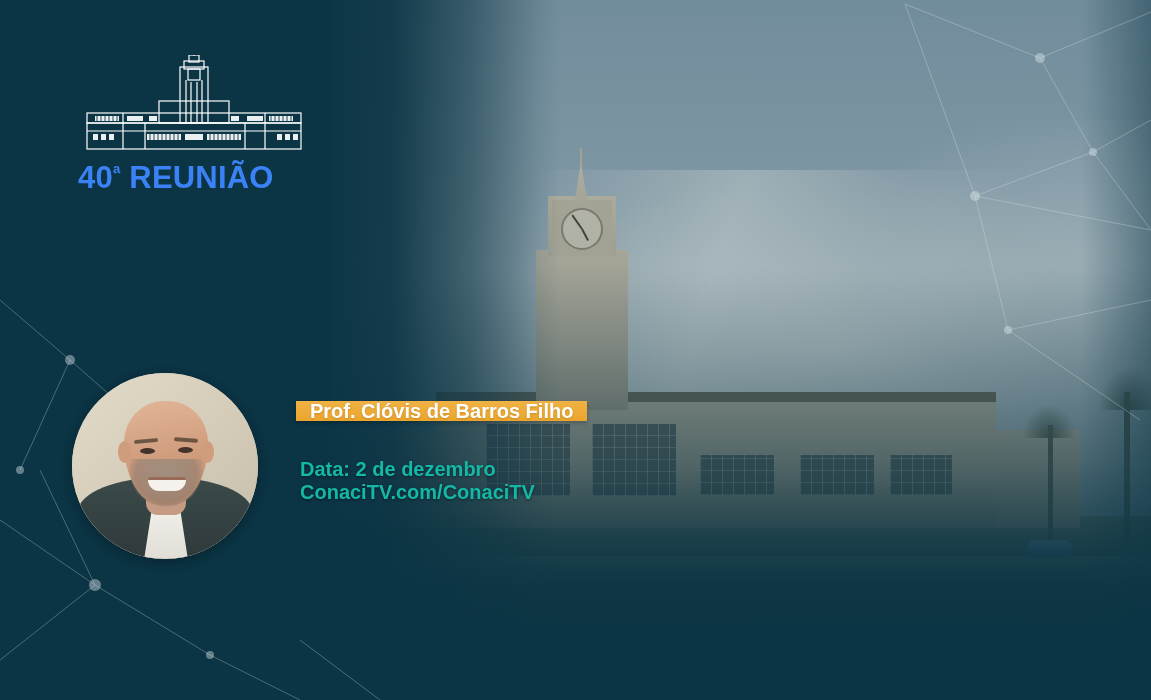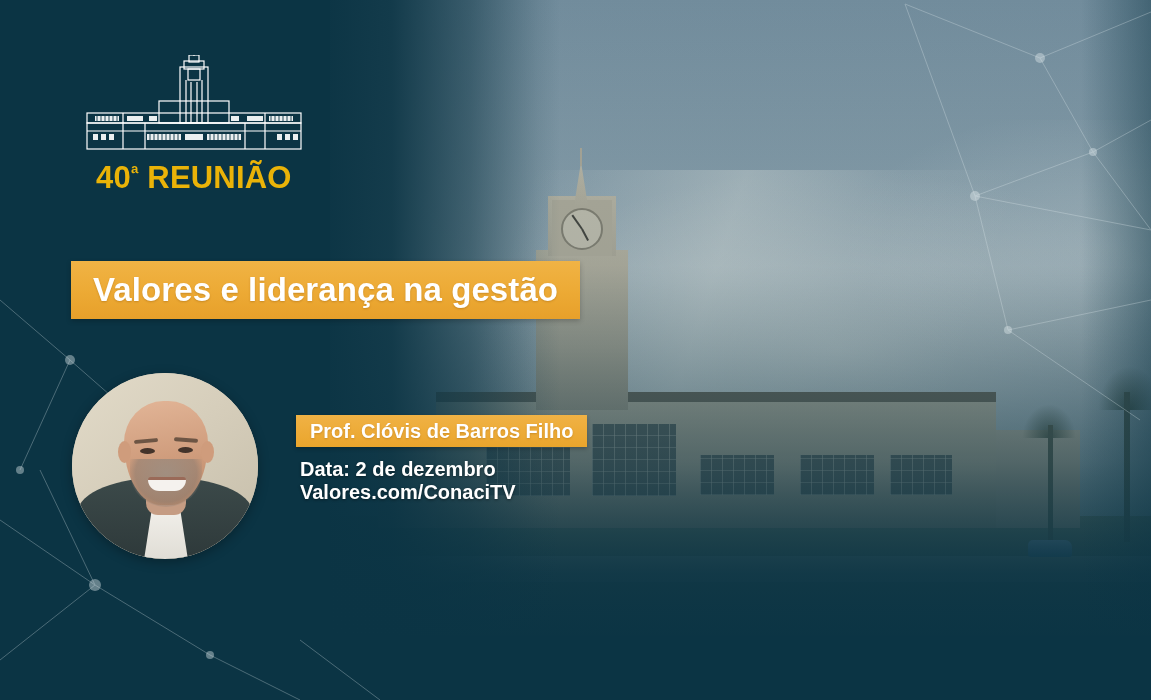--- a/index.html
+++ b/index.html
@@ -142,22 +142,22 @@
 
   
   .net { position:absolute; inset:0; pointer-events:none; }
 
   
   .content { position:absolute; inset:0; }
 
   .station-icon { position:absolute; left:85px; top:55px; width:218px; height:98px; }
 
   .kicker {
-    position:absolute; left:96px; top:160px;
-    color:#eab308;
+    position:absolute; left:78px; top:160px;
+    color:#3b82f6;
     font-weight:bold;
     font-size:31px;
     line-height:1.13;
     letter-spacing:.2px;
   }
   .kicker .sup { font-size:20px; vertical-align:7px; }
 
   .title-band {
     position:absolute; left:71px; top:261px;
     height:58px;
@@ -212,34 +212,34 @@
   .p-brow-r { position:absolute; left:102px; top:65px; width:24px; height:4px; background:#6d5544; border-radius:3px; transform:rotate(4deg); }
   .p-eye-l { position:absolute; left:68px; top:75px; width:15px; height:6px; background:#43332a; border-radius:50%; }
   .p-eye-r { position:absolute; left:106px; top:74px; width:15px; height:6px; background:#43332a; border-radius:50%; }
   .p-mouth {
     position:absolute; left:76px; top:104px; width:38px; height:14px;
     background:#f5f2ee; border-radius:4px 4px 16px 16px;
     border-top:3px solid #9a6a58;
   }
 
   .name-band {
-    position:absolute; left:296px; top:415px;
-    height:32px; padding:0 14px;
+    position:absolute; left:296px; top:401px;
+    height:20px; padding:0 14px;
     display:flex; align-items:center;
     background:linear-gradient(180deg,#f0b245,#eaa52c);
     box-shadow:0 2px 4px rgba(0,0,0,.22);
   }
   .name-band span {
     color:#ffffff; font-size:20px; font-weight:bold;
     text-shadow:0 1px 2px rgba(120,70,0,.28);
   }
 
   .details {
     position:absolute; left:300px; top:458px;
-    color:#ffffff; font-size:20px; font-weight:bold; line-height:22.5px;
+    color:#14b8a6; font-size:20px; font-weight:bold; line-height:22.5px;
     text-shadow:0 1px 3px rgba(0,0,0,.45);
   }
 
   
   .logos { position:absolute; left:0; bottom:0; width:1151px; height:110px; }
 </style>
 </head>
 <body>
 
 <div id="banner">
@@ -358,23 +358,20 @@
         <path d="M186 61 L186 66 M190 61 L190 66 M194 61 L194 66 M198 61 L198 66 M202 61 L202 66 M206 61 L206 66"></path>
         <path d="M65 79 L65 85 M69 79 L69 85 M73 79 L73 85 M77 79 L77 85 M81 79 L81 85 M85 79 L85 85 M89 79 L89 85 M93 79 L93 85"></path>
         <path d="M125 79 L125 85 M129 79 L129 85 M133 79 L133 85 M137 79 L137 85 M141 79 L141 85 M145 79 L145 85 M149 79 L149 85 M153 79 L153 85"></path>
       </g>
     </svg>
 
     <div class="kicker">
       <div><span>40</span><span class="sup">ª</span><span> REUNIÃO</span></div>
     </div>
 
-    <div class="title-band">
-      <span>Valores e liderança na gestão</span>
-    </div>
 
     <div class="portrait">
       <div class="p-bg"></div>
       <div class="p-suit"></div>
       <div class="p-shirt"></div>
       <div class="p-neck"></div>
       <div class="p-head"></div>
       <div class="p-ear-l"></div>
       <div class="p-ear-r"></div>
       <div class="p-brow-l"></div>
@@ -384,21 +381,21 @@
       <div class="p-beard"></div>
       <div class="p-mouth"></div>
     </div>
 
     <div class="name-band">
       <span>Prof. Clóvis de Barros Filho</span>
     </div>
 
     <div class="details">
       <div>Data: 2 de dezembro</div>
-      <div>Valores.com/ConaciTV</div>
+      <div>ConaciTV.com/ConaciTV</div>
     </div>
 
     <div class="logos">
 
       
       
 
       
       
 

